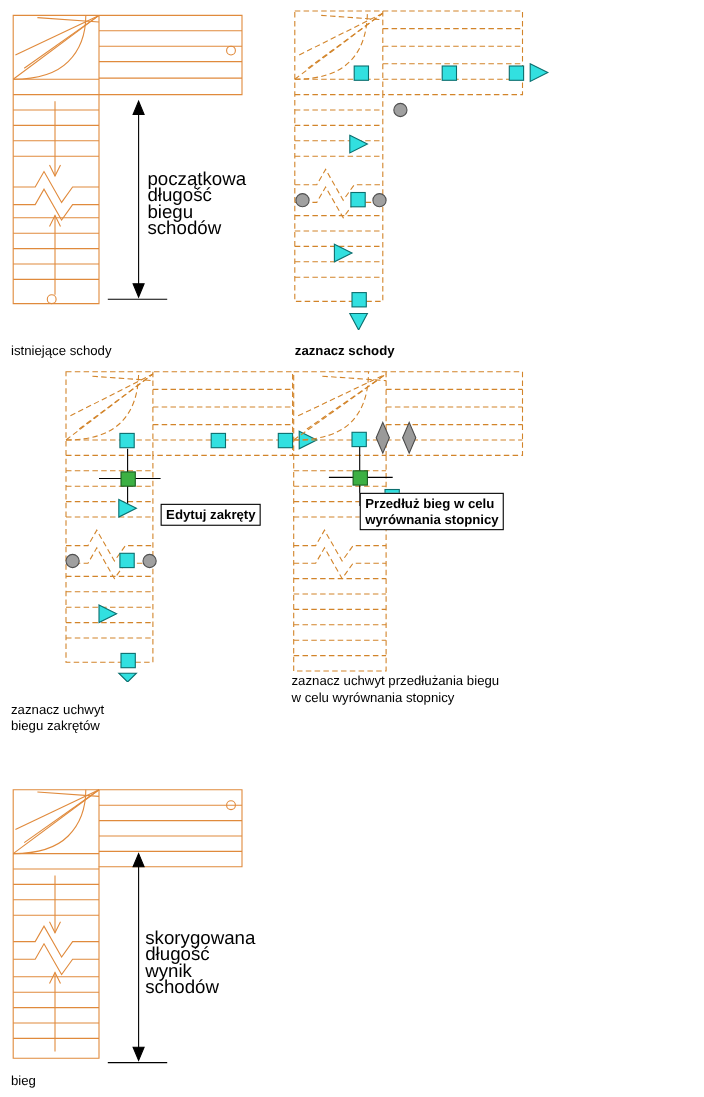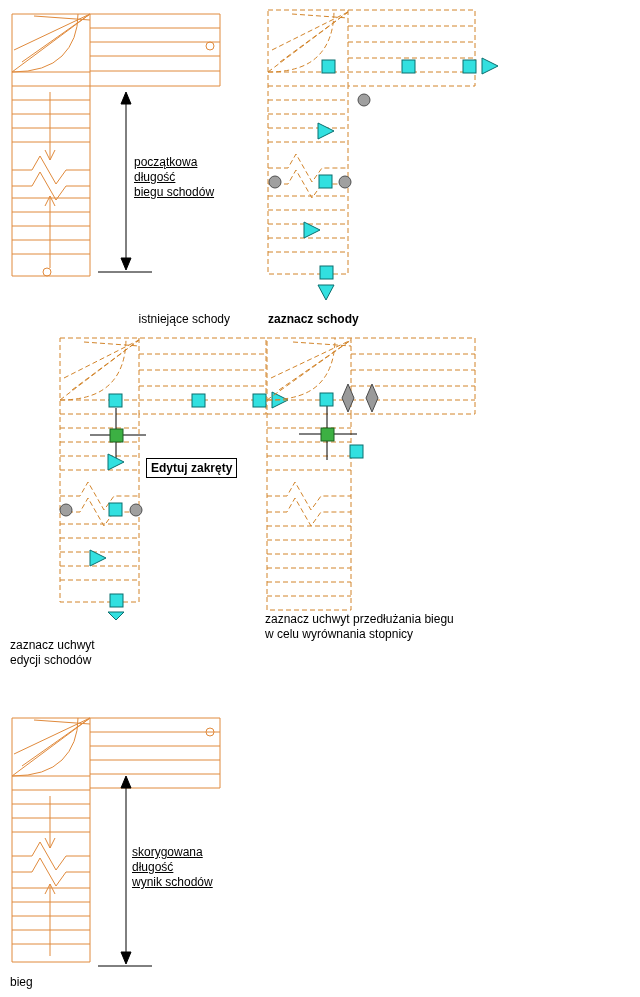--- a/index.html
+++ b/index.html
@@ -23,25 +23,24 @@
     position: absolute;
     font-family: "Liberation Sans", sans-serif;
     font-size: 12px;
     line-height: 15px;
     color: #000000;
     white-space: pre-line;
   }
   .dim-label {
     position: absolute;
     font-family: "Liberation Sans", sans-serif;
-    font-size: 12px;
+    font-size: 17px;
     line-height: 15px;
     color: #000000;
     white-space: pre-line;
-    text-decoration: underline;
   }
   .tooltip {
     position: absolute;
     background: #ffffff;
     border: 1px solid #000000;
     font-family: "Liberation Sans", sans-serif;
     font-size: 12px;
     font-weight: bold;
     line-height: 14px;
     padding: 2px 4px;
@@ -102,21 +101,21 @@
       <line x1="126" y1="94" x2="126" y2="268"></line>
       <path d="M121 104 L126 92 L131 104 Z"></path>
       <path d="M121 258 L126 270 L131 258 Z"></path>
       <line x1="98" y1="272" x2="152" y2="272"></line>
     </g>
   </svg>
   <div class="dim-label" style="left:134px; top:155px; width:110px;">początkowa
 długość
 biegu schodów</div>
 </div>
-<div class="caption" style="left:10px; top:312px; width:220px;text-align:right;">istniejące schody</div>
+<div class="caption" style="left:10px; top:312px; width:220px;">istniejące schody</div>
 
 <div class="panel" style="left:260px; top:0px; width:260px; height:300px;">
   <svg width="260" height="300" viewBox="0 0 260 300">
     <g stroke="#D2842A" fill="none" stroke-width="1" stroke-dasharray="5,3">
 
       <path d="M8 10 L215 10 L215 86 L88 86 L88 274 L8 274 Z"></path>
       <line x1="88" y1="10" x2="88" y2="86"></line>
 
       <line x1="88" y1="26" x2="215" y2="26"></line>
       <line x1="88" y1="42" x2="215" y2="42"></line>
@@ -208,21 +207,21 @@
       <rect x="63" y="173" width="13" height="13" fill="#32E0E0" stroke="#0B6E6E" stroke-width="1"></rect>
       <circle cx="90" cy="180" r="6" fill="#A0A0A0" stroke="#505050" stroke-width="1"></circle>
       <path d="M44 220 L60 228 L44 236 Z" fill="#32E0E0" stroke="#0B6E6E" stroke-width="1"></path>
       <rect x="64" y="264" width="13" height="13" fill="#32E0E0" stroke="#0B6E6E" stroke-width="1"></rect>
       <path d="M62 282 L78 282 L70 290 Z" fill="#32E0E0" stroke="#0B6E6E" stroke-width="1"></path>
     </g>
   </svg>
   <div class="tooltip" style="left:100px; top:128px;">Edytuj zakręty</div>
 </div>
 <div class="caption" style="left:10px; top:638px; width:230px;">zaznacz uchwyt
-edycji schodów</div>
+biegu zakrętów</div>
 
 <div class="panel" style="left:255px; top:330px; width:270px; height:290px;">
   <svg width="270" height="290" viewBox="0 0 270 290">
     <g stroke="#D2842A" fill="none" stroke-width="1" stroke-dasharray="5,3">
       <path d="M12 8 L220 8 L220 84 L96 84 L96 280 L12 280 Z"></path>
       <line x1="96" y1="8" x2="96" y2="84"></line>
       <line x1="96" y1="24" x2="220" y2="24"></line>
       <line x1="96" y1="40" x2="220" y2="40"></line>
       <line x1="96" y1="56" x2="220" y2="56"></line>
       <line x1="96" y1="70" x2="220" y2="70"></line>
@@ -251,20 +250,22 @@
       <line x1="44" y1="104" x2="102" y2="104"></line>
     </g>
     <g>
       <rect x="65" y="63" width="13" height="13" fill="#32E0E0" stroke="#0B6E6E" stroke-width="1"></rect>
       <path d="M93 54 L99 68 L93 82 L87 68 Z" fill="#9A9A9A" stroke="#4A4A4A" stroke-width="1"></path>
       <path d="M117 54 L123 68 L117 82 L111 68 Z" fill="#9A9A9A" stroke="#4A4A4A" stroke-width="1"></path>
       <rect x="66" y="98" width="13" height="13" fill="#3CB043" stroke="#1B5E20" stroke-width="1"></rect>
       <rect x="95" y="115" width="13" height="13" fill="#32E0E0" stroke="#0B6E6E" stroke-width="1"></rect>
     </g>
   </svg>
+  <div class="tooltip" style="left:72px; top:118px;">Przedłuż bieg w celu
+wyrównania stopnicy</div>
 </div>
 <div class="caption" style="left:265px; top:612px; width:300px;">zaznacz uchwyt przedłużania biegu
 w celu wyrównania stopnicy</div>
 
 <div class="panel" style="left:0px; top:700px; width:250px; height:280px;">
   <svg width="250" height="280" viewBox="0 0 250 280">
     <g stroke="#E08A3C" fill="none" stroke-width="1">
       <path d="M12 18 L220 18 L220 88 L90 88 L90 262 L12 262 Z"></path>
       <line x1="90" y1="18" x2="90" y2="88"></line>
       <line x1="90" y1="32" x2="220" y2="32"></line>

